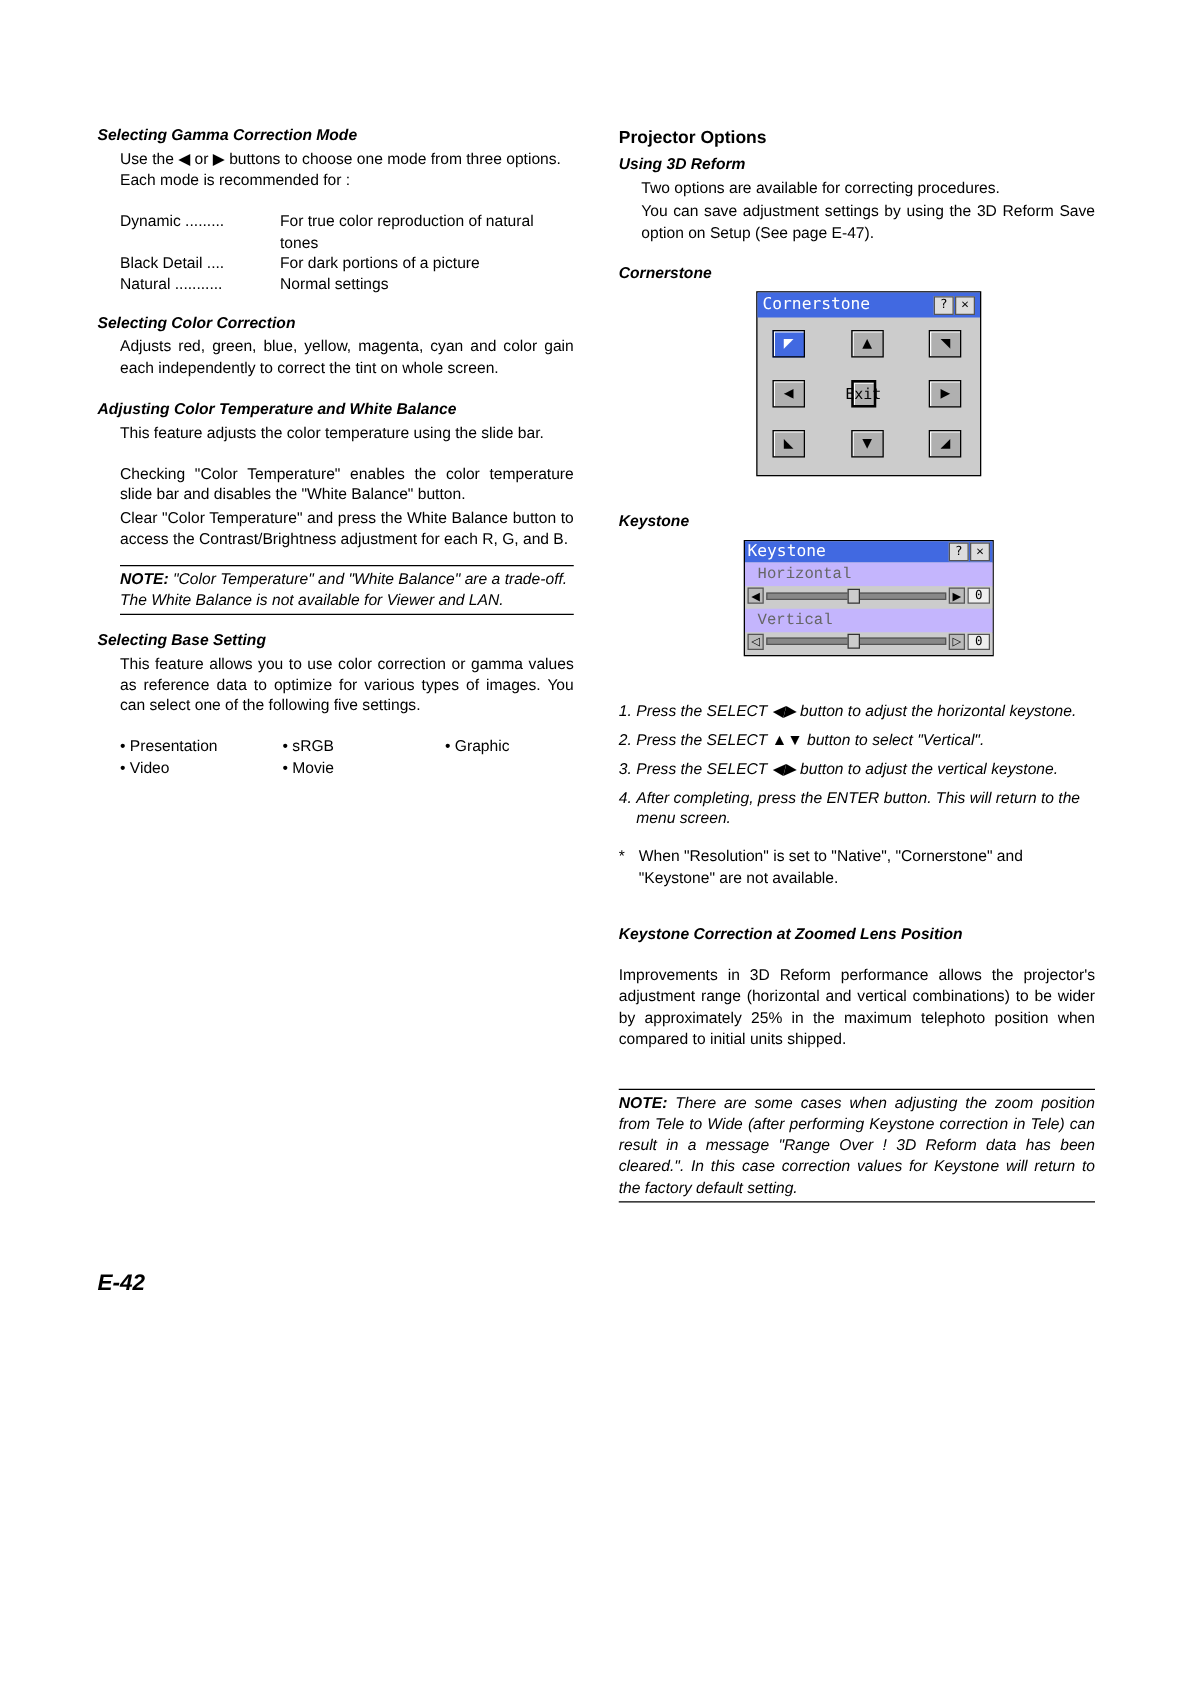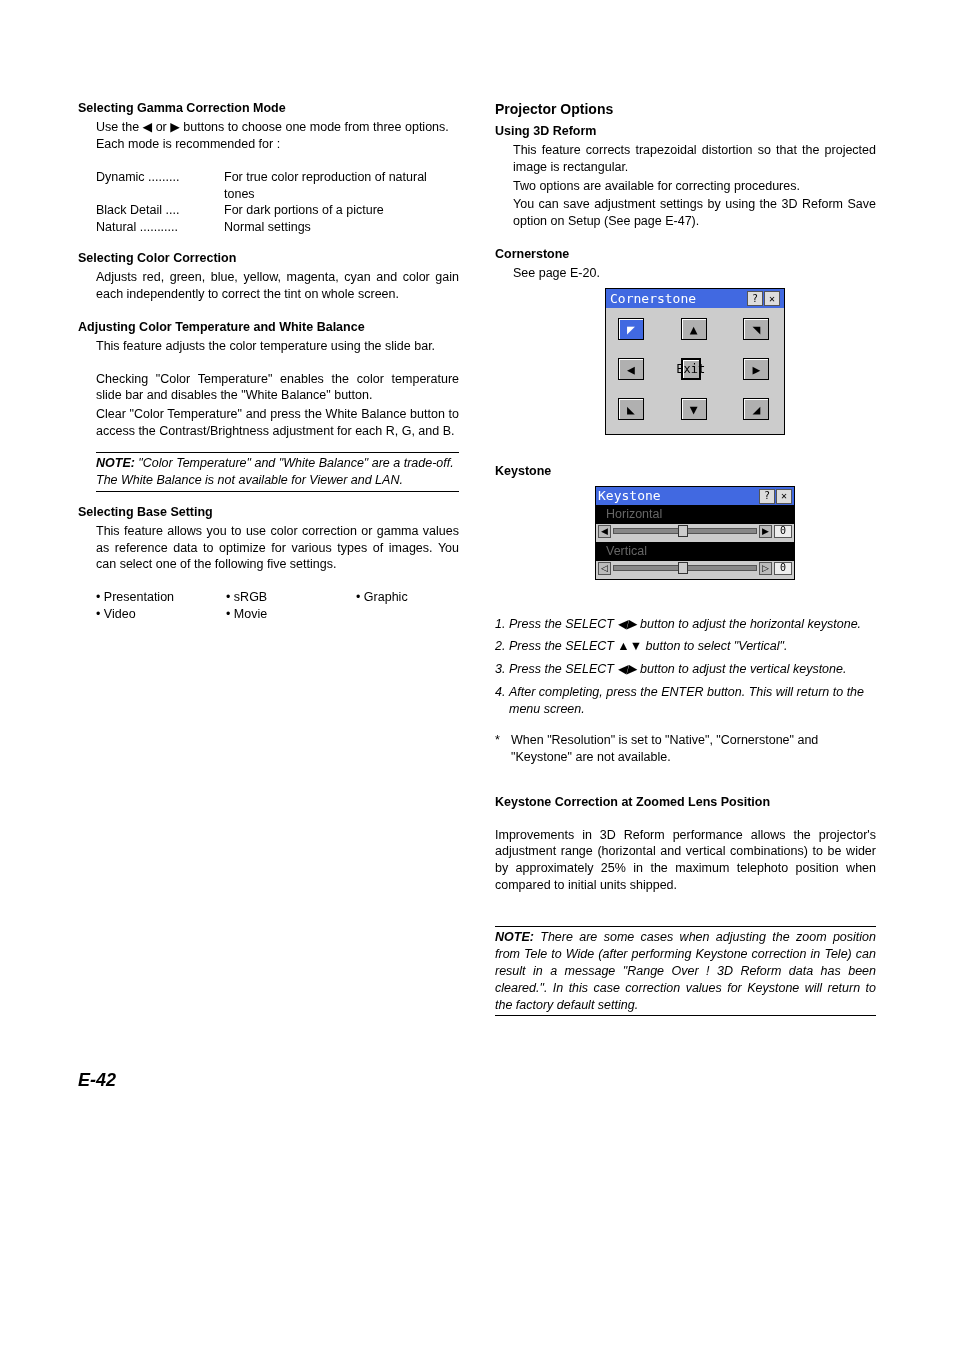--- a/index.html
+++ b/index.html
@@ -27,20 +27,21 @@
     min-width: 0;
   }
   .section-title {
     font-weight: bold;
     font-size: 14px;
     margin: 0 0 4px 0;
   }
   .sub-title {
     font-weight: bold;
     margin: 0 0 2px 0;
+    font-style: italic;
   }
   .indent {
     padding-left: 18px;
   }
   p { margin: 0 0 2px 0; }
   .gap { height: 14px; }
   .gap-sm { height: 6px; }
   .note-box {
     border-top: 1px solid #000;
     border-bottom: 1px solid #000;
@@ -111,24 +112,24 @@
   }
   
   .osd-key {
     width:200px;
     margin: 6px 0 0 100px;
     border:1px solid #000;
     background:#ccc;
   }
   .osd-key .osd-title { padding:0 2px; font-size:13px; }
   .key-label {
-    font-family: Liberation Sans, sans-serif;
+    font-family: Liberation Mono, monospace;
     color:#666;
     padding:1px 10px;
-    background:#000000;
+    background:#c4b5fd;
   }
   .slider-row {
     display:flex;
     align-items:center;
     background:#ccc;
     padding: 1px 2px 4px 2px;
     gap:2px;
   }
   .arrow-btn {
     width:13px; height:13px;
@@ -238,31 +239,27 @@
         </div>
       </div>
     </div>
 
     <div class="col">
 
       <p class="section-title">Projector Options</p>
 
       <p class="sub-title">Using 3D Reform</p>
       <div class="indent">
-        <p class="just">This feature corrects trapezoidal distortion so that the projected image is rectangular.</p>
         <p>Two options are available for correcting procedures.</p>
         <p class="just">You can save adjustment settings by using the 3D Reform Save option on Setup (See page E-47).</p>
       </div>
 
       <div class="gap"></div>
 
       <p class="sub-title">Cornerstone</p>
-      <div class="indent">
-          <p>See page E-20.</p>
-        </div>
 
       <div class="osd-corner">
         <div class="osd-title">
           <span>Cornerstone</span>
           <span class="spacer"></span>
           <span class="win-btn">?</span>
           <span class="win-btn">✕</span>
         </div>
         <div class="corner-grid">
           <div class="corner-cell sel">◤</div>

